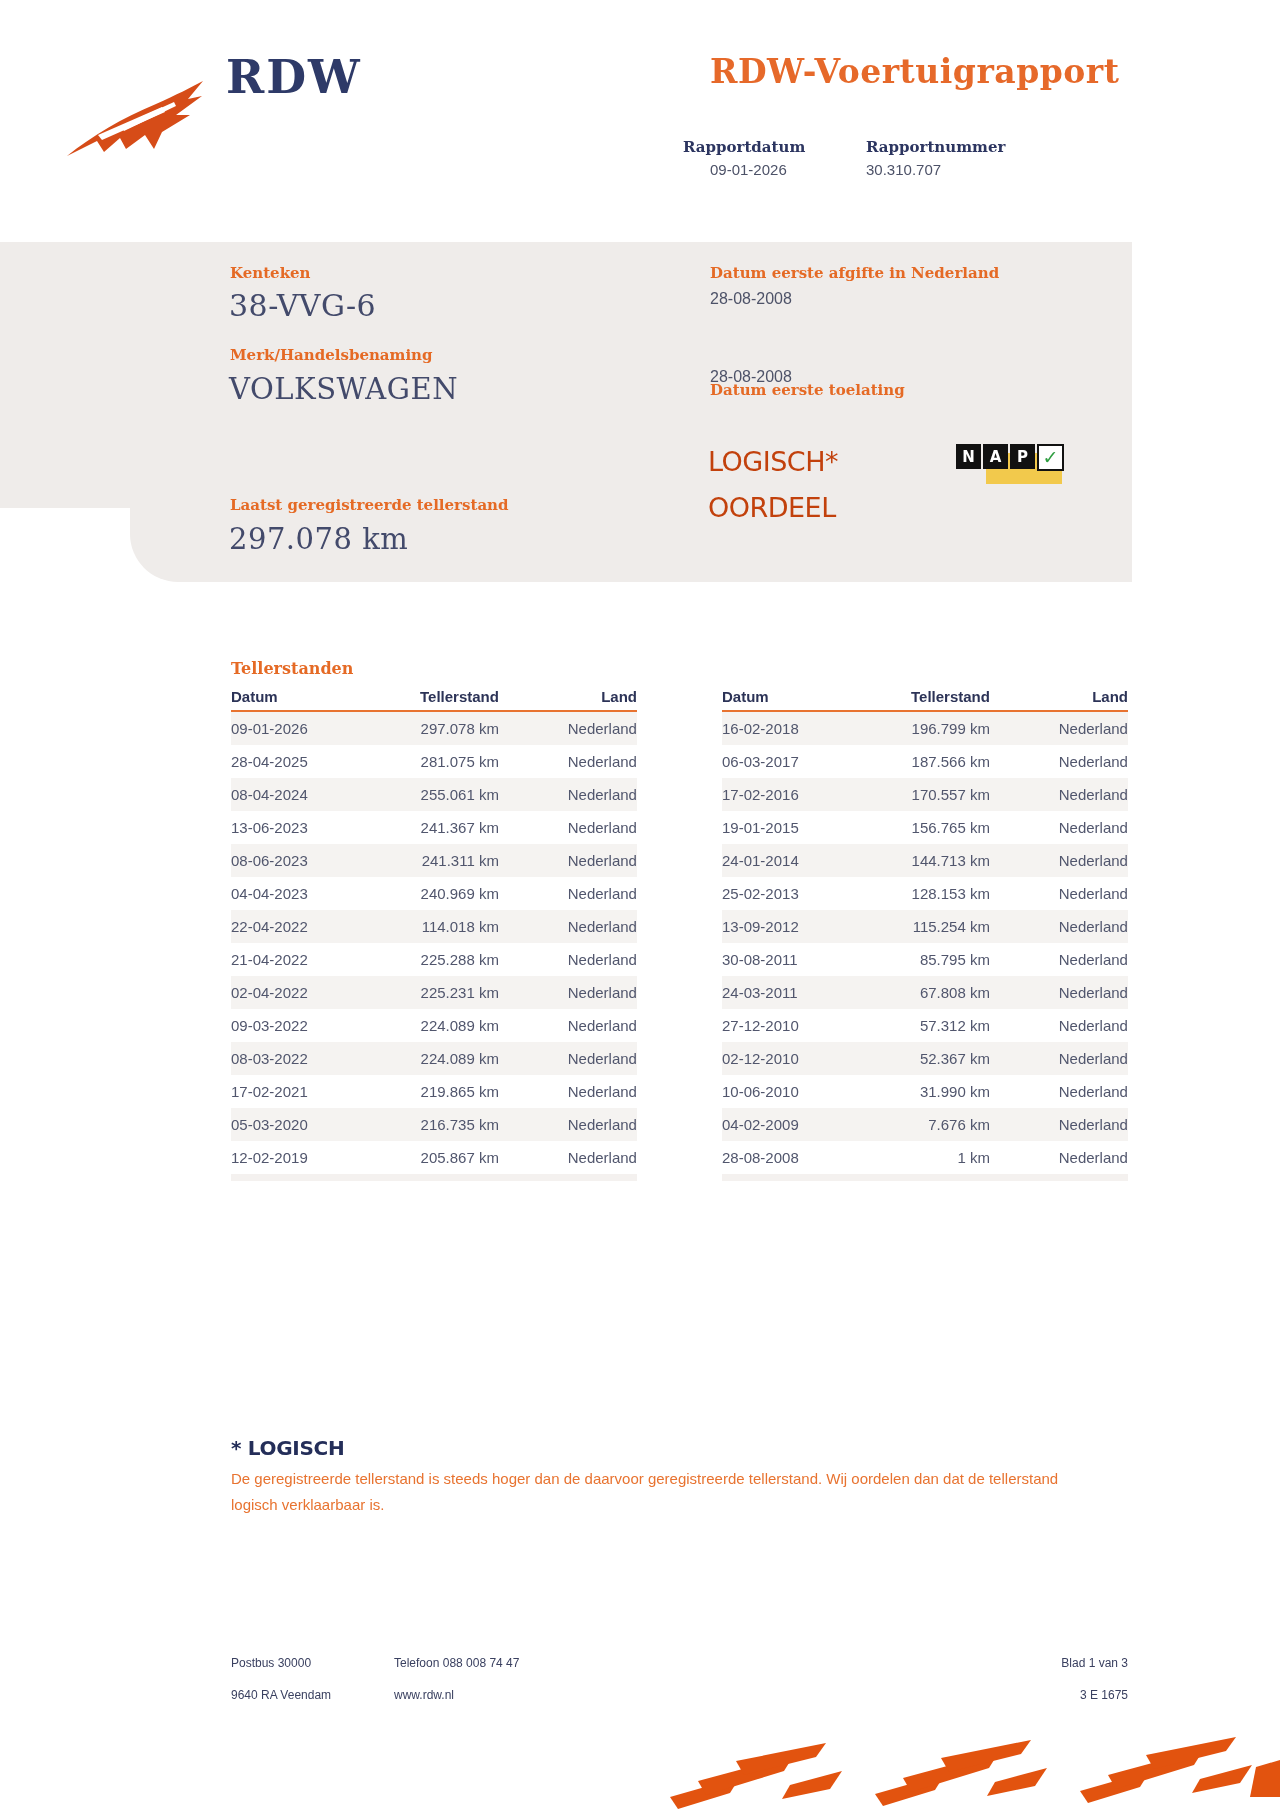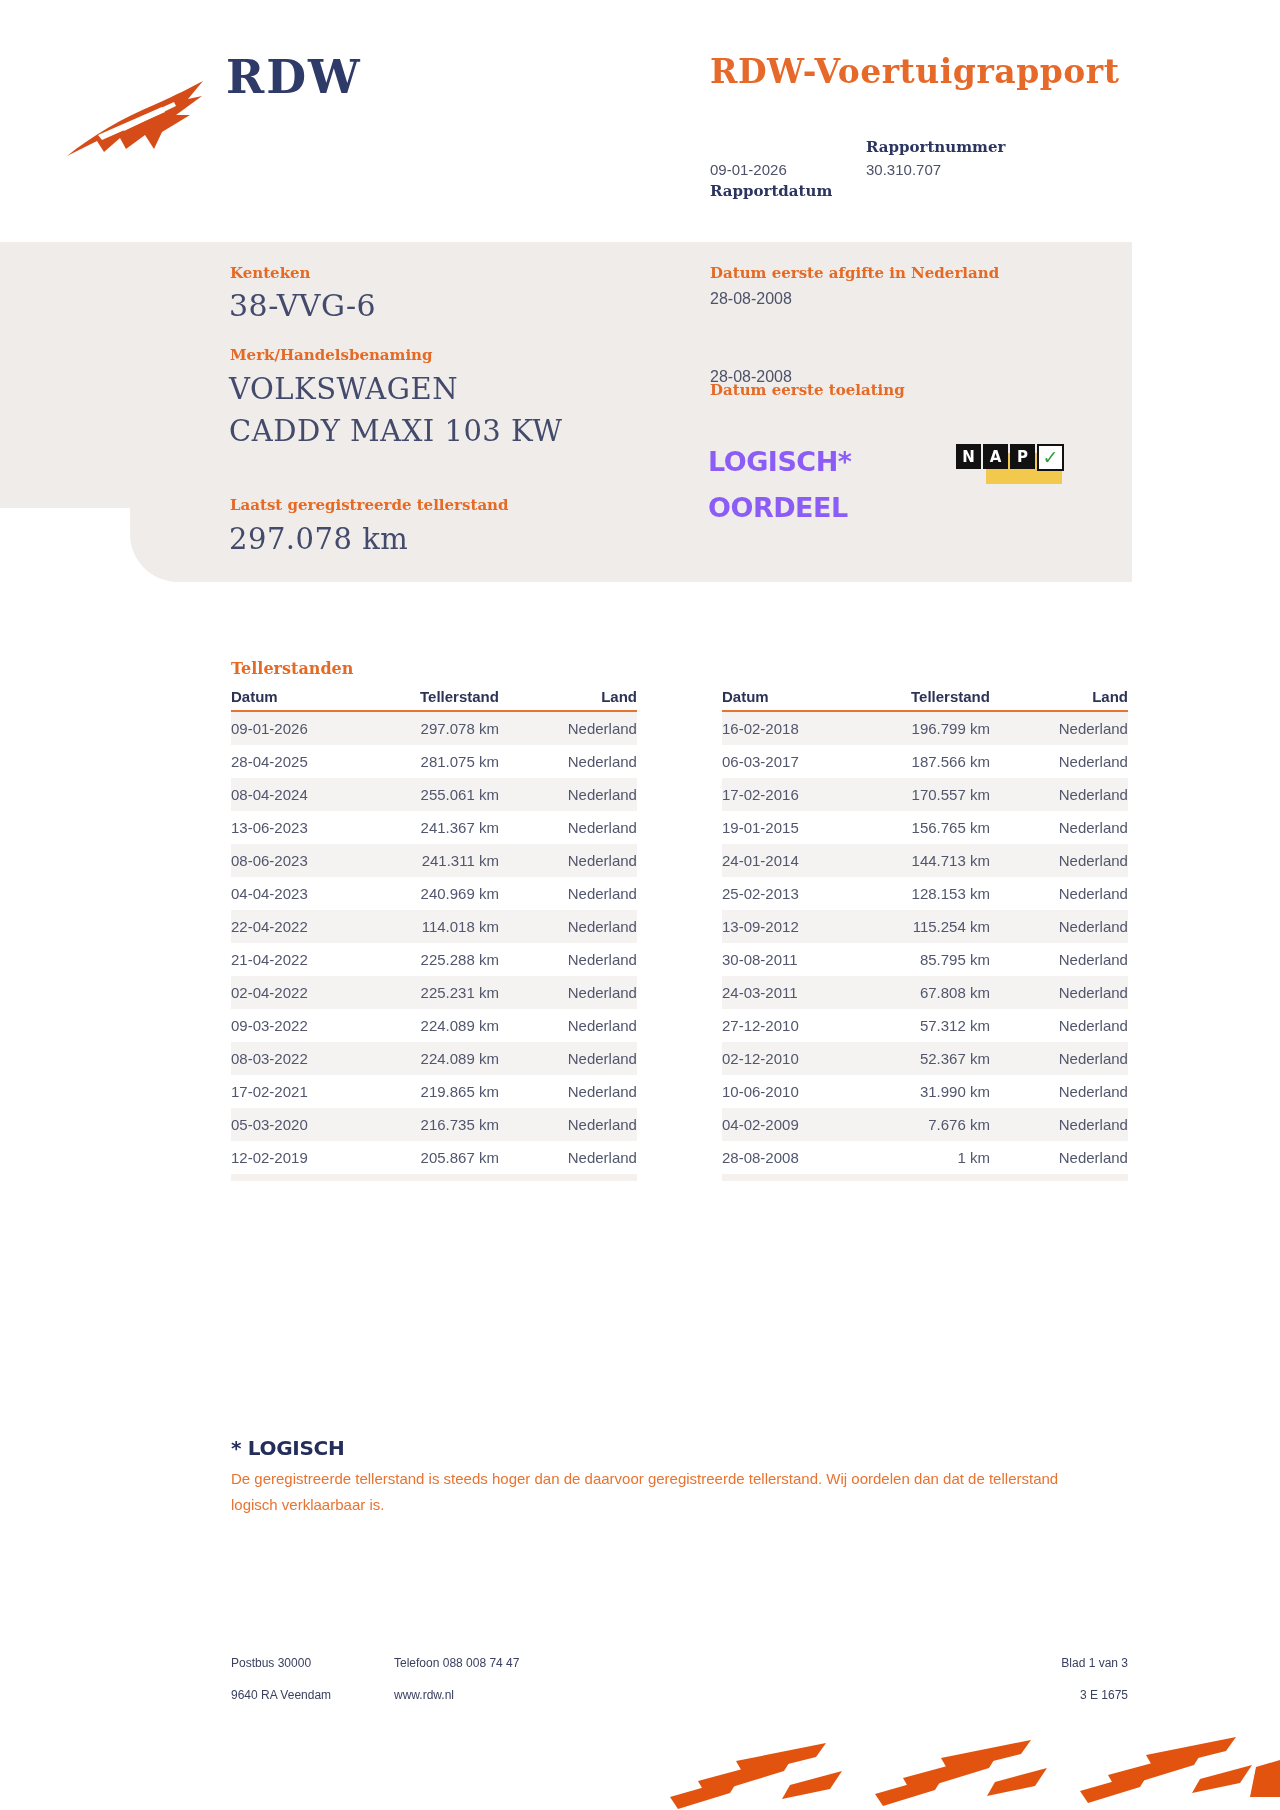--- a/index.html
+++ b/index.html
@@ -29,22 +29,22 @@
   .fld-label {
     font-family:"DejaVu Serif",serif; font-weight:bold; font-size:15px;
     color:#e56a25;
   }
   .fld-big {
     font-family:"DejaVu Serif",serif; font-size:30px; color:#434a6b;
     letter-spacing:0.5px;
   }
   .fld-med { font-size:16px; color:#4d5268; }
   .oordeel {
-    font-family:"DejaVu Sans",sans-serif; font-weight:700; font-size:27px;
-    color:#8b5cf6; letter-spacing:-0.5px;
+    font-family:"DejaVu Sans",sans-serif; font-weight:400; font-size:27px;
+    color:#c2410c; letter-spacing:-0.5px;
   }
   
   .nap { width:108px; height:46px; }
   .nap-yellow { position:absolute; left:30px; top:9px; width:76px; height:31px; background:#f2c94c; }
   .nap-tiles { position:absolute; left:0; top:0; display:flex; gap:2px; }
   .nap-tile {
     width:25px; height:25px; background:#111111; color:#ffffff;
     font-weight:bold; font-size:15px; display:flex; align-items:center; justify-content:center;
     font-family:"DejaVu Sans",sans-serif;
   }
@@ -87,34 +87,33 @@
 
   <svg class="abs" style="left:64px; top:78px; width:142px; height:82px;" viewBox="0 0 142 82">
     <path d="M3 78 C28 58 58 40 92 26 C112 17 128 9 139 3 L124 21 L138 18 L112 37 L126 37 L98 54 L90 71 L81 57 L62 71 L56 60 L40 74 L33 63 Z" fill="#d64c18"></path>
     <path d="M34 57 L98 29 L101 34 L38 62 Z" fill="#ffffff"></path>
     <path d="M57 48 L110 24 L112 28 L60 53 Z" fill="#ffffff"></path>
   </svg>
   <div class="abs rdw-wordmark" style="left:226px; top:50px;">RDW</div>
 
   <div class="abs report-title" style="left:710px; top:52px;">RDW-Voertuigrapport</div>
 
-  <div class="abs hdr-label" style="left:710px; top:138px;margin-top:44px;">Rapportdatum</div>
+  <div class="abs hdr-label" style="left:683px; top:138px;">Rapportdatum</div>
   <div class="abs hdr-label" style="left:866px; top:138px;">Rapportnummer</div>
   <div class="abs hdr-value" style="left:710px; top:161px;">09-01-2026</div>
   <div class="abs hdr-value" style="left:866px; top:161px;">30.310.707</div>
 
   <div class="abs panel-block" style="left:0; top:242px; width:1132px; height:266px;"></div>
   <div class="abs panel-ext" style="left:130px; top:508px; width:1002px; height:74px;"></div>
 
   <div class="abs fld-label" style="left:230px; top:264px;">Kenteken</div>
   <div class="abs fld-big" style="left:229px; top:288px;">38-VVG-6</div>
 
   <div class="abs fld-label" style="left:230px; top:346px;">Merk/Handelsbenaming</div>
   <div class="abs fld-big" style="left:229px; top:372px; font-size:29px;">VOLKSWAGEN</div>
-  <div class="abs fld-big" style="left:229px; top:414px; font-size:29px;">CADDY MAXI 103 KW</div>
 
   <div class="abs fld-label" style="left:230px; top:496px;">Laatst geregistreerde tellerstand</div>
   <div class="abs fld-big" style="left:229px; top:522px; font-size:29px;">297.078 km</div>
 
   <div class="abs fld-label" style="left:710px; top:264px;">Datum eerste afgifte in Nederland</div>
   <div class="abs fld-med" style="left:710px; top:290px;">28-08-2008</div>
 
   <div class="abs fld-label" style="left:710px; top:342px;margin-top:39px;">Datum eerste toelating</div>
   <div class="abs fld-med" style="left:710px; top:368px;">28-08-2008</div>
 

